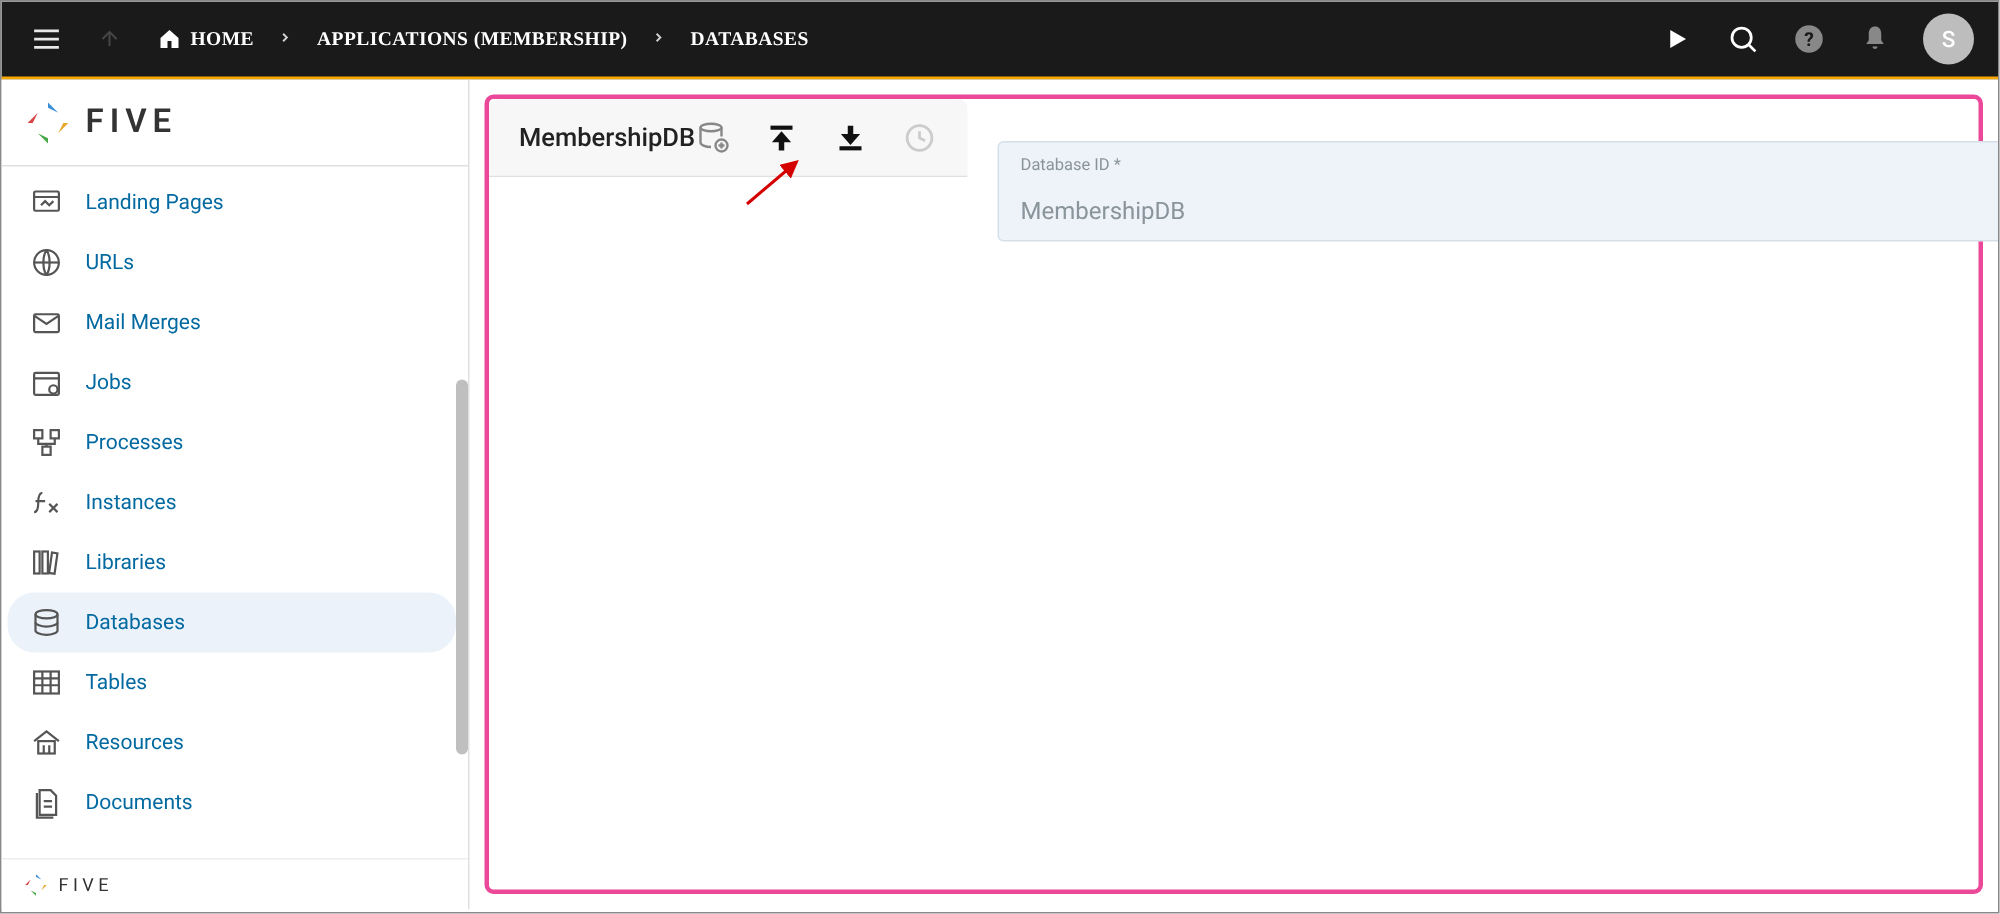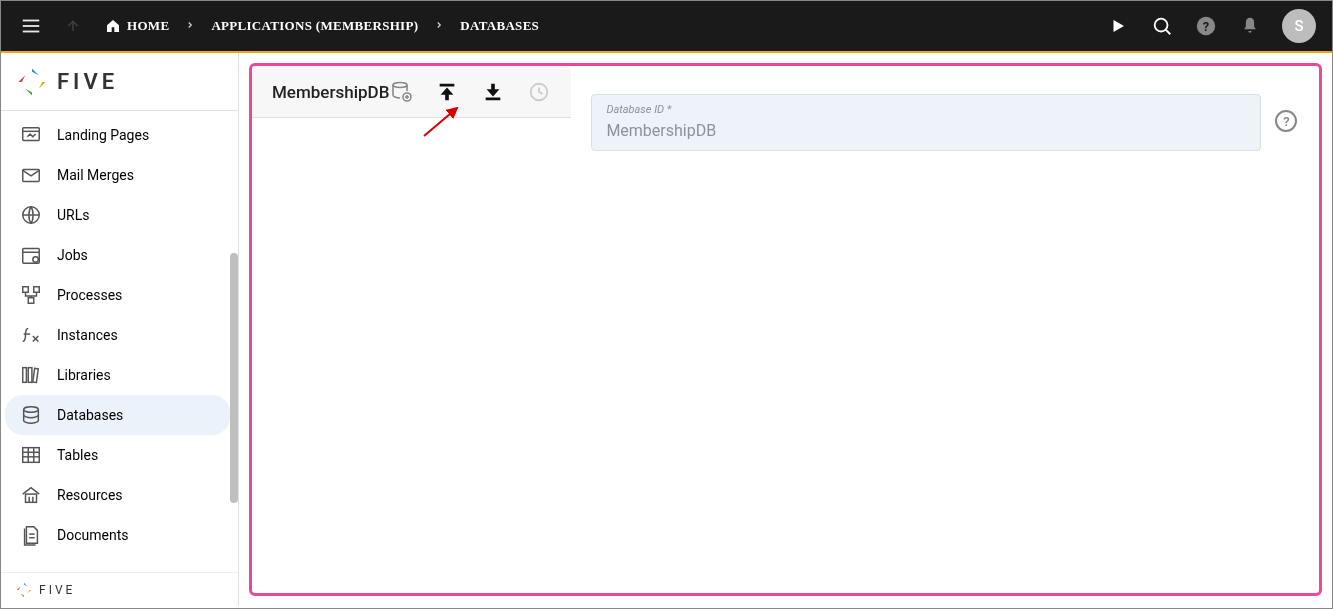--- a/index.html
+++ b/index.html
@@ -75,21 +75,21 @@
   }
 
   
   .body {
     display: flex;
     height: calc(100% - 54px);
   }
 
   
   .sidebar {
-    width: 238px;
+    width: 312px;
     border-right: 1px solid #e0e0e0;
     background: #fff;
     display: flex;
     flex-direction: column;
     position: relative;
   }
   .logo-box {
     height: 58px;
     border-bottom: 1px solid #e0e0e0;
     display: flex;
@@ -108,21 +108,21 @@
     overflow-y: auto;
     padding: 4px 0;
     position: relative;
   }
   .nav-item {
     display: flex;
     align-items: center;
     gap: 14px;
     padding: 8px 14px;
     font-size: 14px;
-    color: #000000;
+    color: #0369a1;
     cursor: pointer;
     border-radius: 18px;
     margin: 0 8px 0 4px;
   }
   .nav-item.active {
     background: #ebf2fa;
   }
   .nav-item .nav-icon {
     width: 24px; height: 24px;
     display: flex; align-items: center; justify-content: center;
@@ -203,22 +203,21 @@
   .field {
     width: 670px;
     background: #edf3f8;
     border: 1px solid #d6e0e8;
     border-radius: 4px;
     padding: 8px 14px 10px;
   }
   .field-label {
     font-size: 11px;
     color: #8a949c;
-    margin-bottom: 5px;
-    font-style: italic;
+    margin-bottom: 15px;
   }
   .field-value {
     font-size: 16px;
     color: #8a949c;
   }
   .help-circle {
     width: 22px; height: 22px;
     border: 2px solid #888;
     border-radius: 50%;
     display:flex; align-items:center; justify-content:center;
@@ -322,35 +321,35 @@
               <rect x="3" y="4" width="18" height="14" rx="1"></rect>
               <line x1="3" y1="8" x2="21" y2="8"></line>
               <polyline points="8 14 11 11 14 14 17 11"></polyline>
             </svg>
           </span>
         <span>Landing Pages</span>
       </div>
       <div class="nav-item">
         <span class="nav-icon">
             <svg width="22" height="22" viewBox="0 0 24 24" fill="none" stroke="#555" stroke-width="1.6">
-              <rect x="3" y="6" width="18" height="13" rx="1"></rect>
-              <polyline points="3 7 12 13 21 7"></polyline>
-            </svg>
-          </span>
-        <span>Mail Merges</span>
-      </div>
-      <div class="nav-item">
-        <span class="nav-icon">
-            <svg width="22" height="22" viewBox="0 0 24 24" fill="none" stroke="#555" stroke-width="1.6">
               <circle cx="12" cy="12" r="9"></circle>
               <line x1="3" y1="12" x2="21" y2="12"></line>
               <path d="M12 3 C15 7 15 17 12 21 M12 3 C9 7 9 17 12 21"></path>
             </svg>
           </span>
         <span>URLs</span>
+      </div>
+      <div class="nav-item">
+        <span class="nav-icon">
+            <svg width="22" height="22" viewBox="0 0 24 24" fill="none" stroke="#555" stroke-width="1.6">
+              <rect x="3" y="6" width="18" height="13" rx="1"></rect>
+              <polyline points="3 7 12 13 21 7"></polyline>
+            </svg>
+          </span>
+        <span>Mail Merges</span>
       </div>
       <div class="nav-item">
         <span class="nav-icon">
             <svg width="22" height="22" viewBox="0 0 24 24" fill="none" stroke="#555" stroke-width="1.6">
               <rect x="3" y="5" width="18" height="16" rx="1"></rect>
               <line x1="3" y1="9" x2="21" y2="9"></line>
               <circle cx="17" cy="17" r="3"></circle>
             </svg>
           </span>
         <span>Jobs</span>

